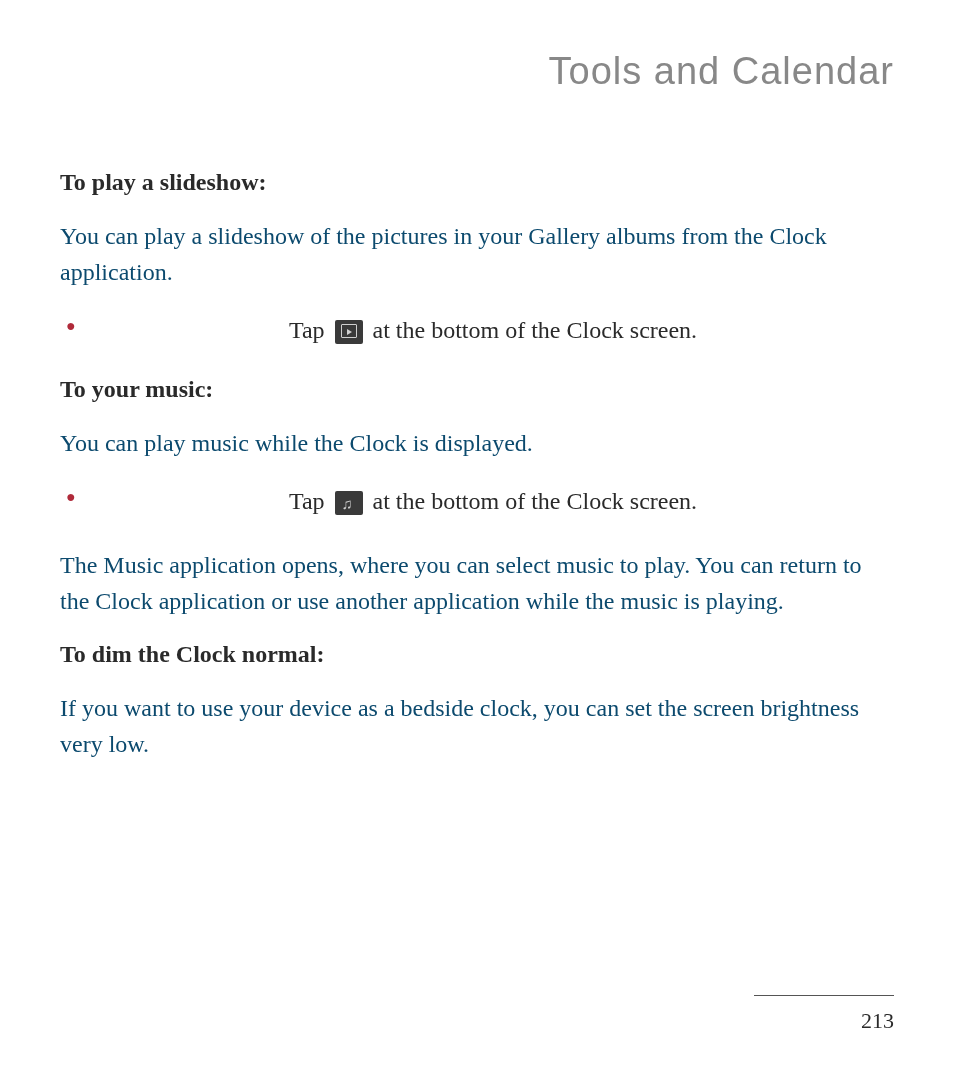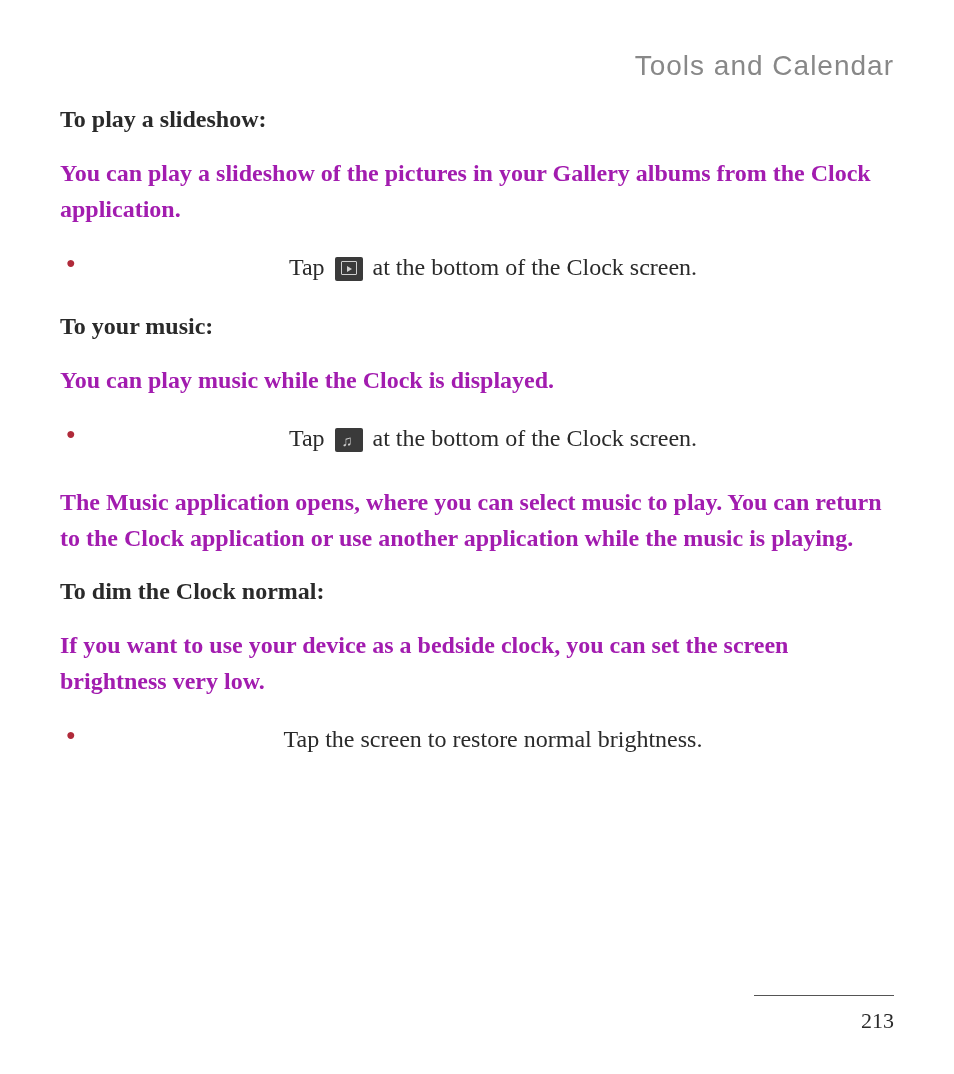--- a/index.html
+++ b/index.html
@@ -10,40 +10,40 @@
     body {
       width: 954px;
       height: 1074px;
       background: #ffffff;
       font-family: Georgia, 'Times New Roman', serif;
       color: #2a2a2a;
       position: relative;
       padding: 50px 60px 40px 60px;
     }
     .page-title {
-      font-size: 28px;
+      font-size: 38px;
       font-weight: 300;
       color: #888888;
       text-align: right;
-      margin-bottom: 24px;
+      margin-bottom: 76px;
       font-family: 'Helvetica Neue', Arial, sans-serif;
       letter-spacing: 1px;
     }
     .section-heading {
       font-size: 24px;
       font-weight: bold;
       color: #2a2a2a;
       margin-bottom: 22px;
     }
     .body-text {
       font-size: 24px;
       line-height: 1.5;
-      color: #a21caf;
+      color: #0c4a6e;
       margin-bottom: 22px;
-      font-weight: 700;
+      font-weight: 400;
     }
     .bullet-list {
       list-style: none;
       margin-bottom: 28px;
     }
     .bullet-item {
       font-size: 24px;
       line-height: 1.5;
       color: #2a2a2a;
       position: relative;
@@ -164,21 +164,18 @@
     <span>Tap </span>
     <span class="inline-icon icon-music"></span>
     <span> at the bottom of the Clock screen.</span>
   </li>
 </ul>
 <p class="body-text">The Music application opens, where you can select music to play. You can return to the Clock application or use another application while the music is playing.</p>
 
 <h2 class="section-heading">To dim the Clock normal:</h2>
 <p class="body-text">If you want to use your device as a bedside clock, you can set the screen brightness very low.</p>
 <ul class="bullet-list">
-  <li class="bullet-item">
-    <span>Tap the screen to restore normal brightness.</span>
-  </li>
 </ul>
 
 <div class="page-footer">
   <div class="footer-line"></div>
   <div class="page-number">213</div>
 </div>
 
 </body></html>

